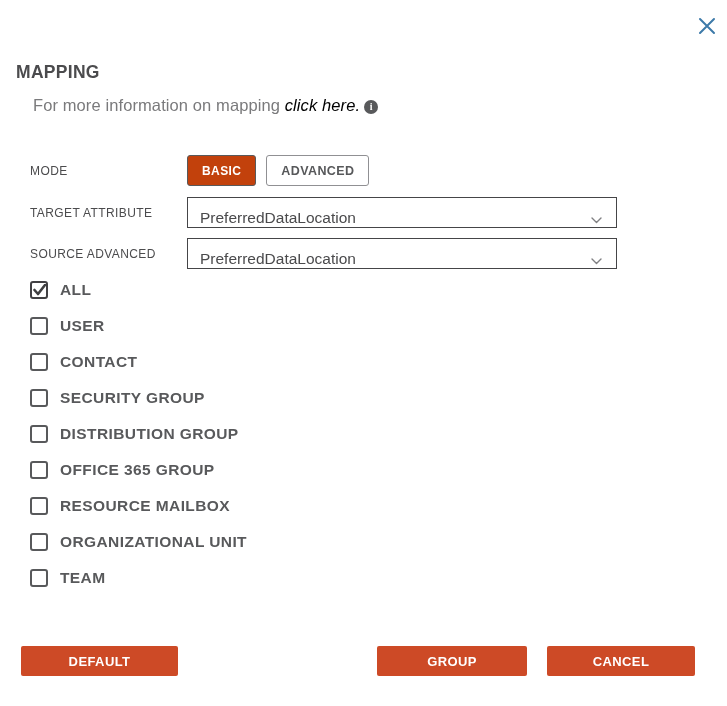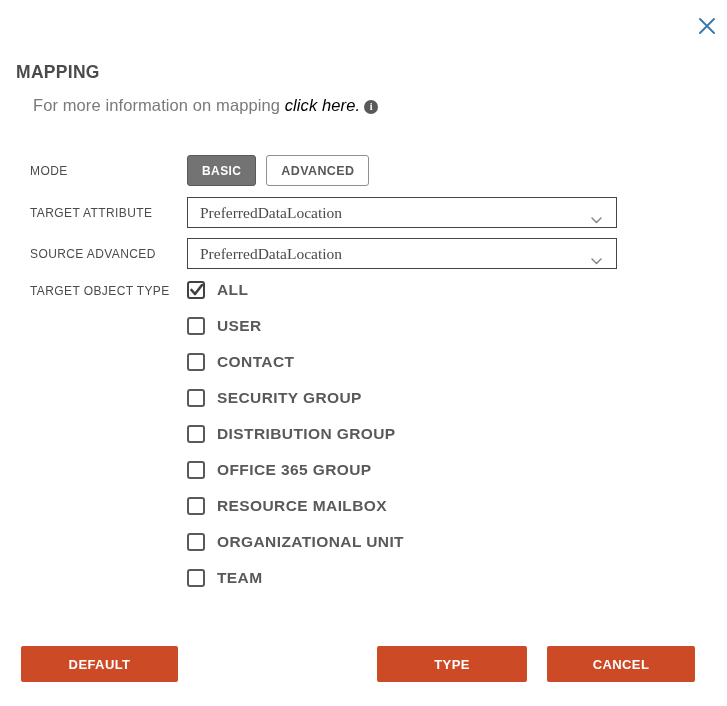--- a/index.html
+++ b/index.html
@@ -53,36 +53,35 @@
   .row-checks .row-label { padding-top: 3px; }
 
   
   .mode-buttons { display: flex; gap: 10px; }
   .mode-btn {
     height: 31px; padding: 0 14px;
     font-family: inherit; font-size: 12px; font-weight: 700; letter-spacing: 0.4px;
     border-radius: 3px; cursor: pointer;
   }
   .mode-btn.selected {
-    background: #737373; color: #ffffff; border: 1px solid #58595b;
+    background: #c2410c; color: #ffffff; border: 1px solid #58595b;
     min-width: 65px;
   }
   .mode-btn.unselected {
     background: #ffffff; color: #57585a; border: 1px solid #909093;
     min-width: 97px; font-weight: 700; font-size: 12.5px;
   }
 
   
   .select-box {
     width: 430px; height: 31px;
     border: 1px solid #454547; background: #fff;
-    display: flex; align-items: center;
+    display: flex; align-items: flex-end;
     padding: 0 14px 0 12px; cursor: pointer;
     position: relative;
-    font-family: Liberation Serif, serif;
   }
   .select-value { font-size: 15.5px; color: #4a4a4c; }
   .select-chevron { position: absolute; right: 14px; top: 12px; }
 
   
   .check-list { display: flex; flex-direction: column; }
   .cb-row { display: flex; align-items: flex-start; height: 18px; margin-bottom: 18px; cursor: pointer; }
   .checkbox {
     width: 18px; height: 18px; flex: none;
     border: 2px solid #58595b; border-radius: 3px; background: #fff;
@@ -95,21 +94,21 @@
   }
 
   
   .actions {
     position: absolute; left: 0; top: 646px; width: 100%;
     display: flex; justify-content: space-between;
     padding: 0 32px 0 21px;
   }
   .actions-right { display: flex; gap: 20px; }
   .action-btn {
-    height: 36px; border: none; border-radius: 2px;
+    height: 30px; border: none; border-radius: 2px;
     background: #cd4a26; color: #ffffff;
     font-family: inherit; font-size: 13px; font-weight: 700; letter-spacing: 0.4px;
     cursor: pointer;
   }
   .btn-default { width: 157px; }
   .btn-save { width: 150px; }
   .btn-cancel { width: 148px; }
 </style>
 </head>
 <body>
@@ -156,21 +155,20 @@
         <span class="select-value">PreferredDataLocation</span>
         <span class="select-chevron">
           <svg width="11" height="7" viewBox="0 0 11 7">
               <path d="M1 1 L5.5 5.5 L10 1" stroke="#808083" stroke-width="1.4" fill="none" stroke-linecap="round" stroke-linejoin="round"></path>
             </svg>
         </span>
       </div>
     </div>
 
     <div class="row row-checks">
-      <div class="row-label">TARGET OBJECT TYPE</div>
       <div class="check-list">
 
         <div class="cb-row">
           <span class="checkbox checked" role="checkbox" aria-checked="true">
             <span style="display:flex;">
               <svg width="13" height="12" viewBox="0 0 13 12">
                   <path d="M1.5 6 L5 10 L12 1" stroke="#3f3f41" stroke-width="2.6" fill="none" stroke-linecap="round" stroke-linejoin="round"></path>
                 </svg>
             </span>
           </span>
@@ -217,18 +215,18 @@
           <span class="cb-label">TEAM</span>
         </div>
 
       </div>
     </div>
   </div>
 
   <div class="actions">
     <button class="action-btn btn-default">DEFAULT</button>
     <div class="actions-right">
-      <button class="action-btn btn-save">TYPE</button>
+      <button class="action-btn btn-save">GROUP</button>
       <button class="action-btn btn-cancel">CANCEL</button>
     </div>
   </div>
 
 </div>
 
 </body></html>

